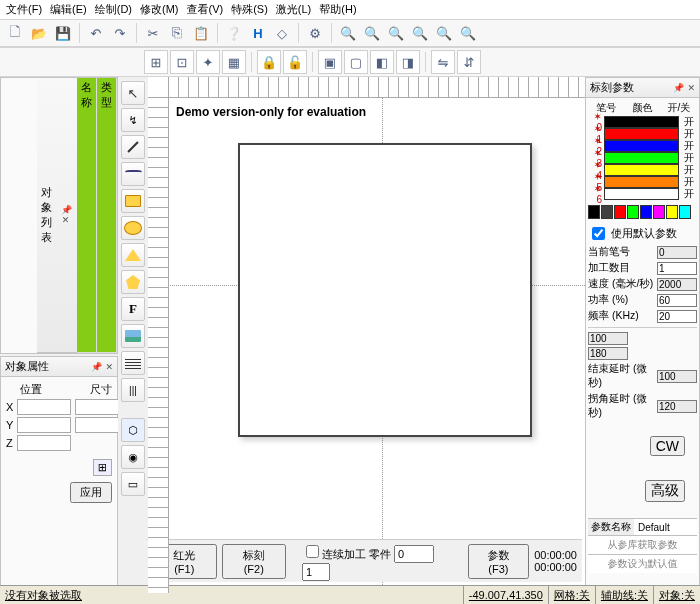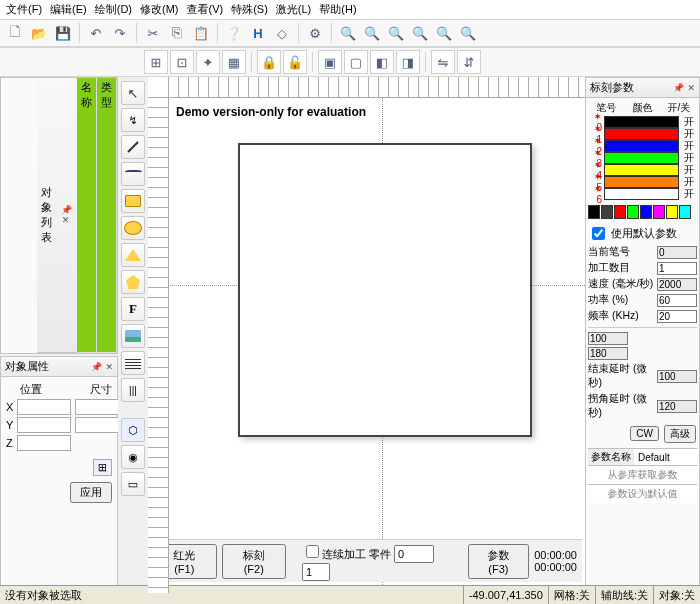--- a/index.html
+++ b/index.html
@@ -56,30 +56,30 @@
   .pen-row .idx{color:#c00;width:14px;text-align:right;}
   .pen-row .sw{flex:1;height:10px;border:1px solid #333;}
   .pen-row .tog{width:16px;text-align:center;}
   .palette{display:flex;gap:1px;margin:5px 0;}
   .palette div{width:10px;height:12px;border:1px solid #333;}
   .chk-row{display:flex;align-items:center;gap:3px;margin:2px 0;}
   .param-row{display:flex;align-items:center;gap:2px;margin:2px 0;}
   .param-row label{flex:1;font-size:10.5px;}
   .param-row input{width:36px;font-size:10px;border:1px solid #7a7a7a;background:#fff;padding:0 1px;}
   .param-row input.ro{background:#eaeaea;}
-  .btn-sm{font-size:10px;padding:0 4px;margin:1px;}
+  .btn-sm{font-size:14px;padding:0 4px;margin:12px;}
   .param-btns{text-align:right;margin:4px 0;}
   .footer-row{display:flex;border-top:1px solid #c0c0c0;background:#fff;font-size:10px;align-items:center;}
   .footer-row .pname{background:#eee;padding:1px 3px;}
 
   .bottom-bar{position:absolute;left:147px;right:118px;bottom:22px;height:38px;background:#f0f0f0;border-top:1px solid #ccc;display:flex;align-items:center;gap:5px;padding:2px 5px;font-size:11px;}
   .bottom-bar button{font-size:11px;padding:2px 8px;}
   .bottom-bar input[type=text]{width:32px;font-size:11px;}
   .status{position:absolute;left:0;right:0;bottom:0;height:18px;border-top:1px solid #999;background:#ece9d8;display:flex;font-size:11px;align-items:center;}
-  .status .cell{border-left:1px solid #999;padding:0 5px;height:100%;display:flex;align-items:center;}
+  .status .cell{border-left:1px solid #999;padding:0 5px;height:100%;display:flex;align-items:center;text-decoration:underline;}
 </style>
 </head>
 <body>
 
 <div class="menubar">
   <span>文件(F)</span>
   <span>编辑(E)</span>
   <span>绘制(D)</span>
   <span>修改(M)</span>
   <span>查看(V)</span>

